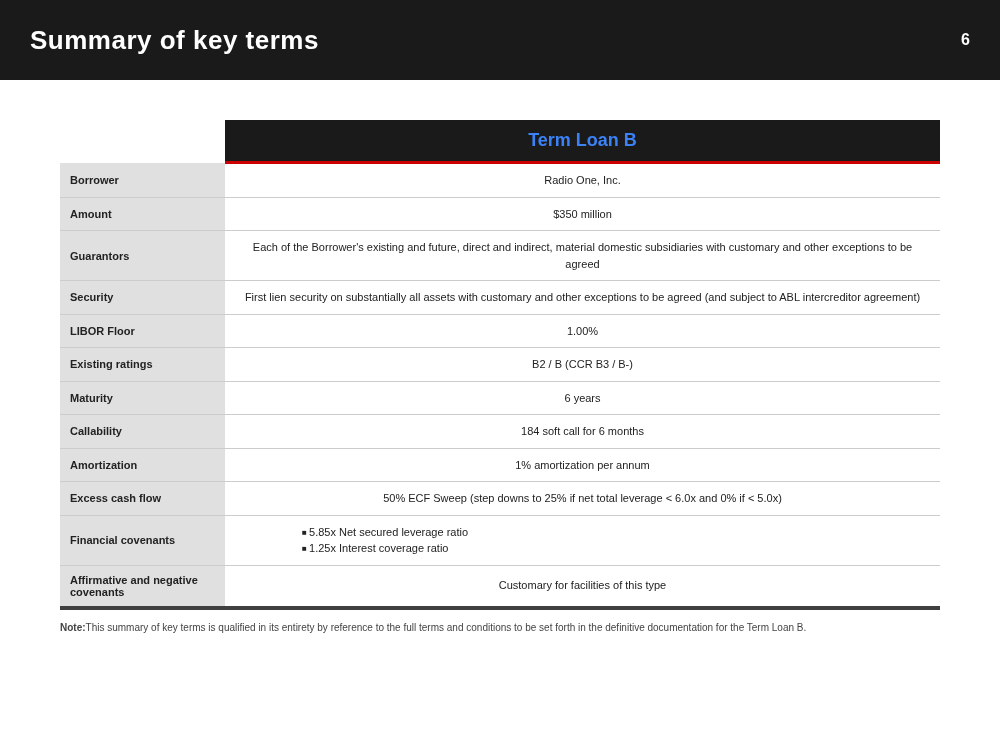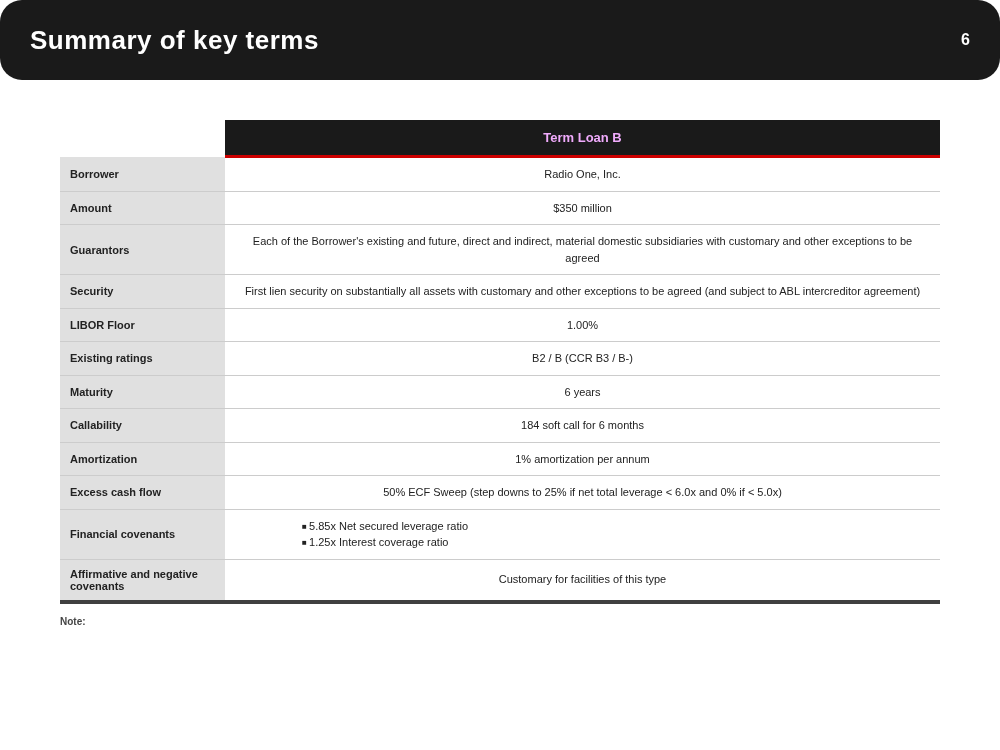--- a/index.html
+++ b/index.html
@@ -15,21 +15,20 @@
 
     
     .header {
       background: #1a1a1a;
       width: 100%;
       height: 80px;
       display: flex;
       align-items: center;
       justify-content: space-between;
       padding: 0 30px;
-      border-radius: 22px;
     }
     .header-title {
       color: #ffffff;
       font-size: 26px;
       font-weight: bold;
       letter-spacing: 0.5px;
     }
     .header-page {
       color: #ffffff;
       font-size: 16px;
@@ -43,22 +42,22 @@
 
     
     .terms-table {
       width: 100%;
       border-collapse: collapse;
       margin-top: 10px;
     }
 
     .terms-table thead tr th {
       background: #1a1a1a;
-      color: #f0abfc;
-      font-size: 13px;
+      color: #3b82f6;
+      font-size: 18px;
       font-weight: bold;
       text-align: center;
       padding: 10px 15px;
       border-bottom: 3px solid #cc0000;
     }
     .terms-table thead tr th.empty-col {
       background: transparent;
       border-bottom: none;
     }
 
@@ -179,14 +178,15 @@
         </tr>
         <tr>
           <td class="label-cell">Affirmative and negative covenants</td>
           <td class="value-cell">Customary for facilities of this type</td>
         </tr>
       </tbody>
   </table>
 
   <div class="note">
     <span class="note-label">Note:</span>
+    <span>This summary of key terms is qualified in its entirety by reference to the full terms and conditions to be set forth in the definitive documentation for the Term Loan B.</span>
   </div>
 </div>
 
 </body></html>

